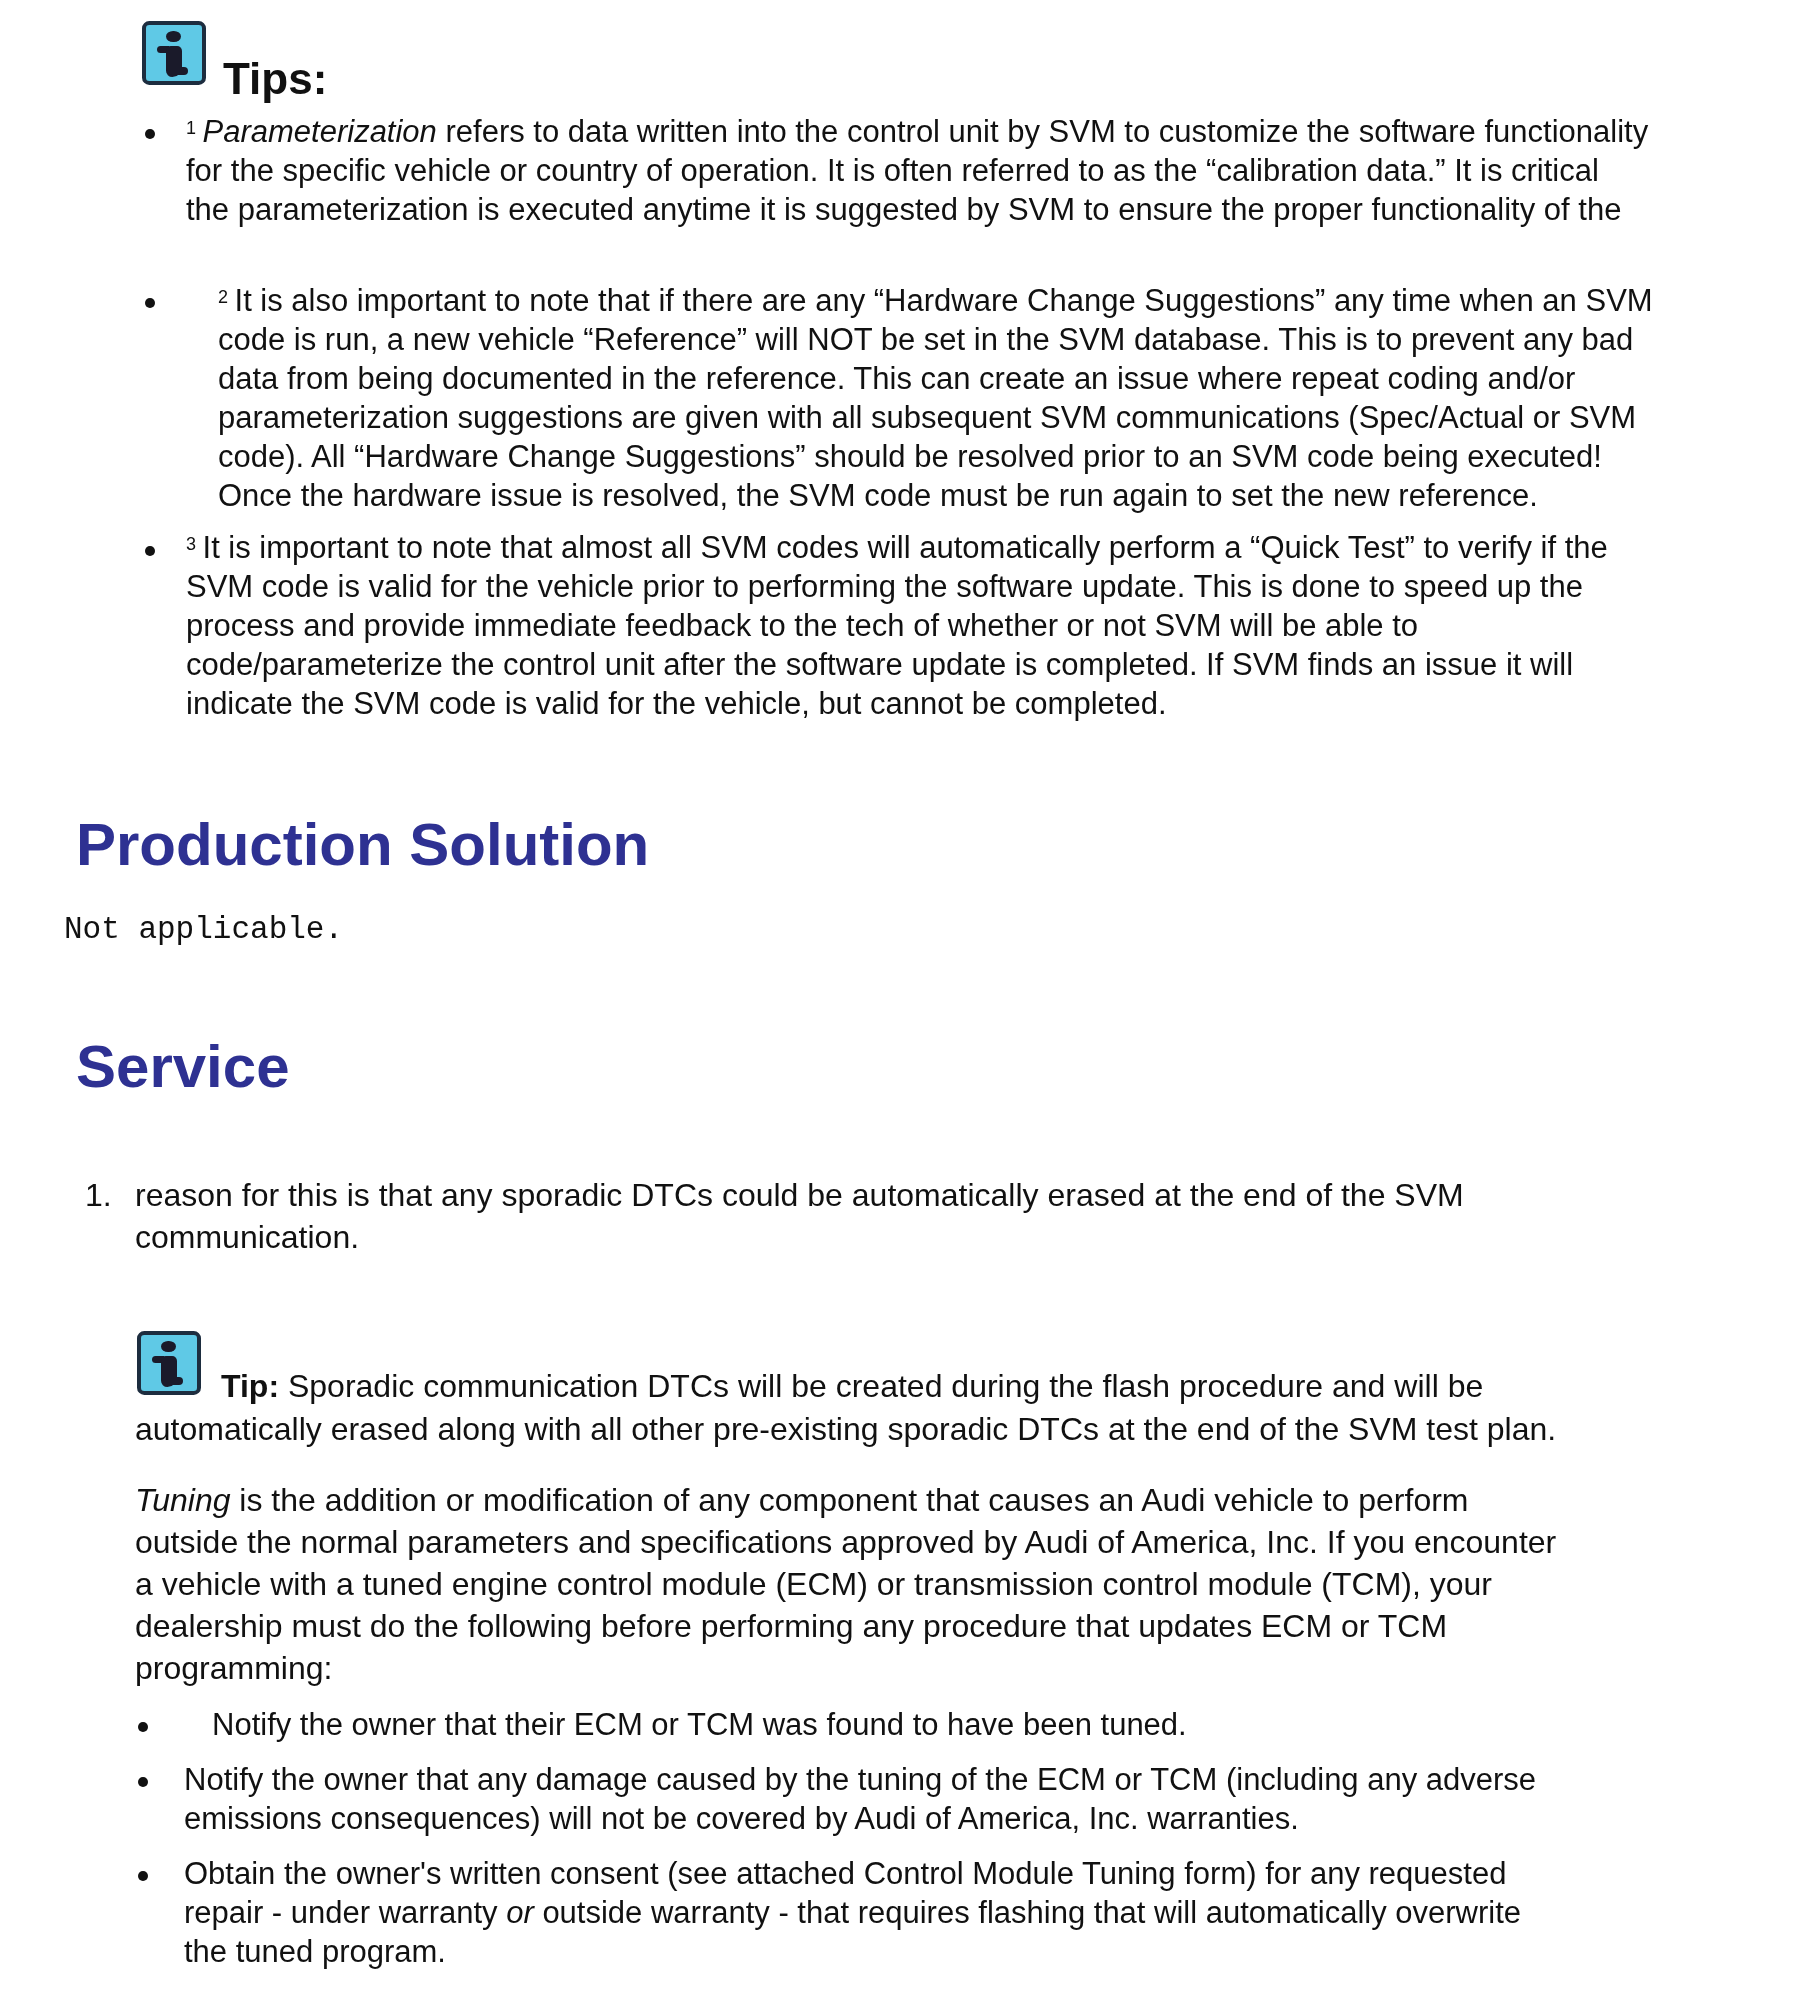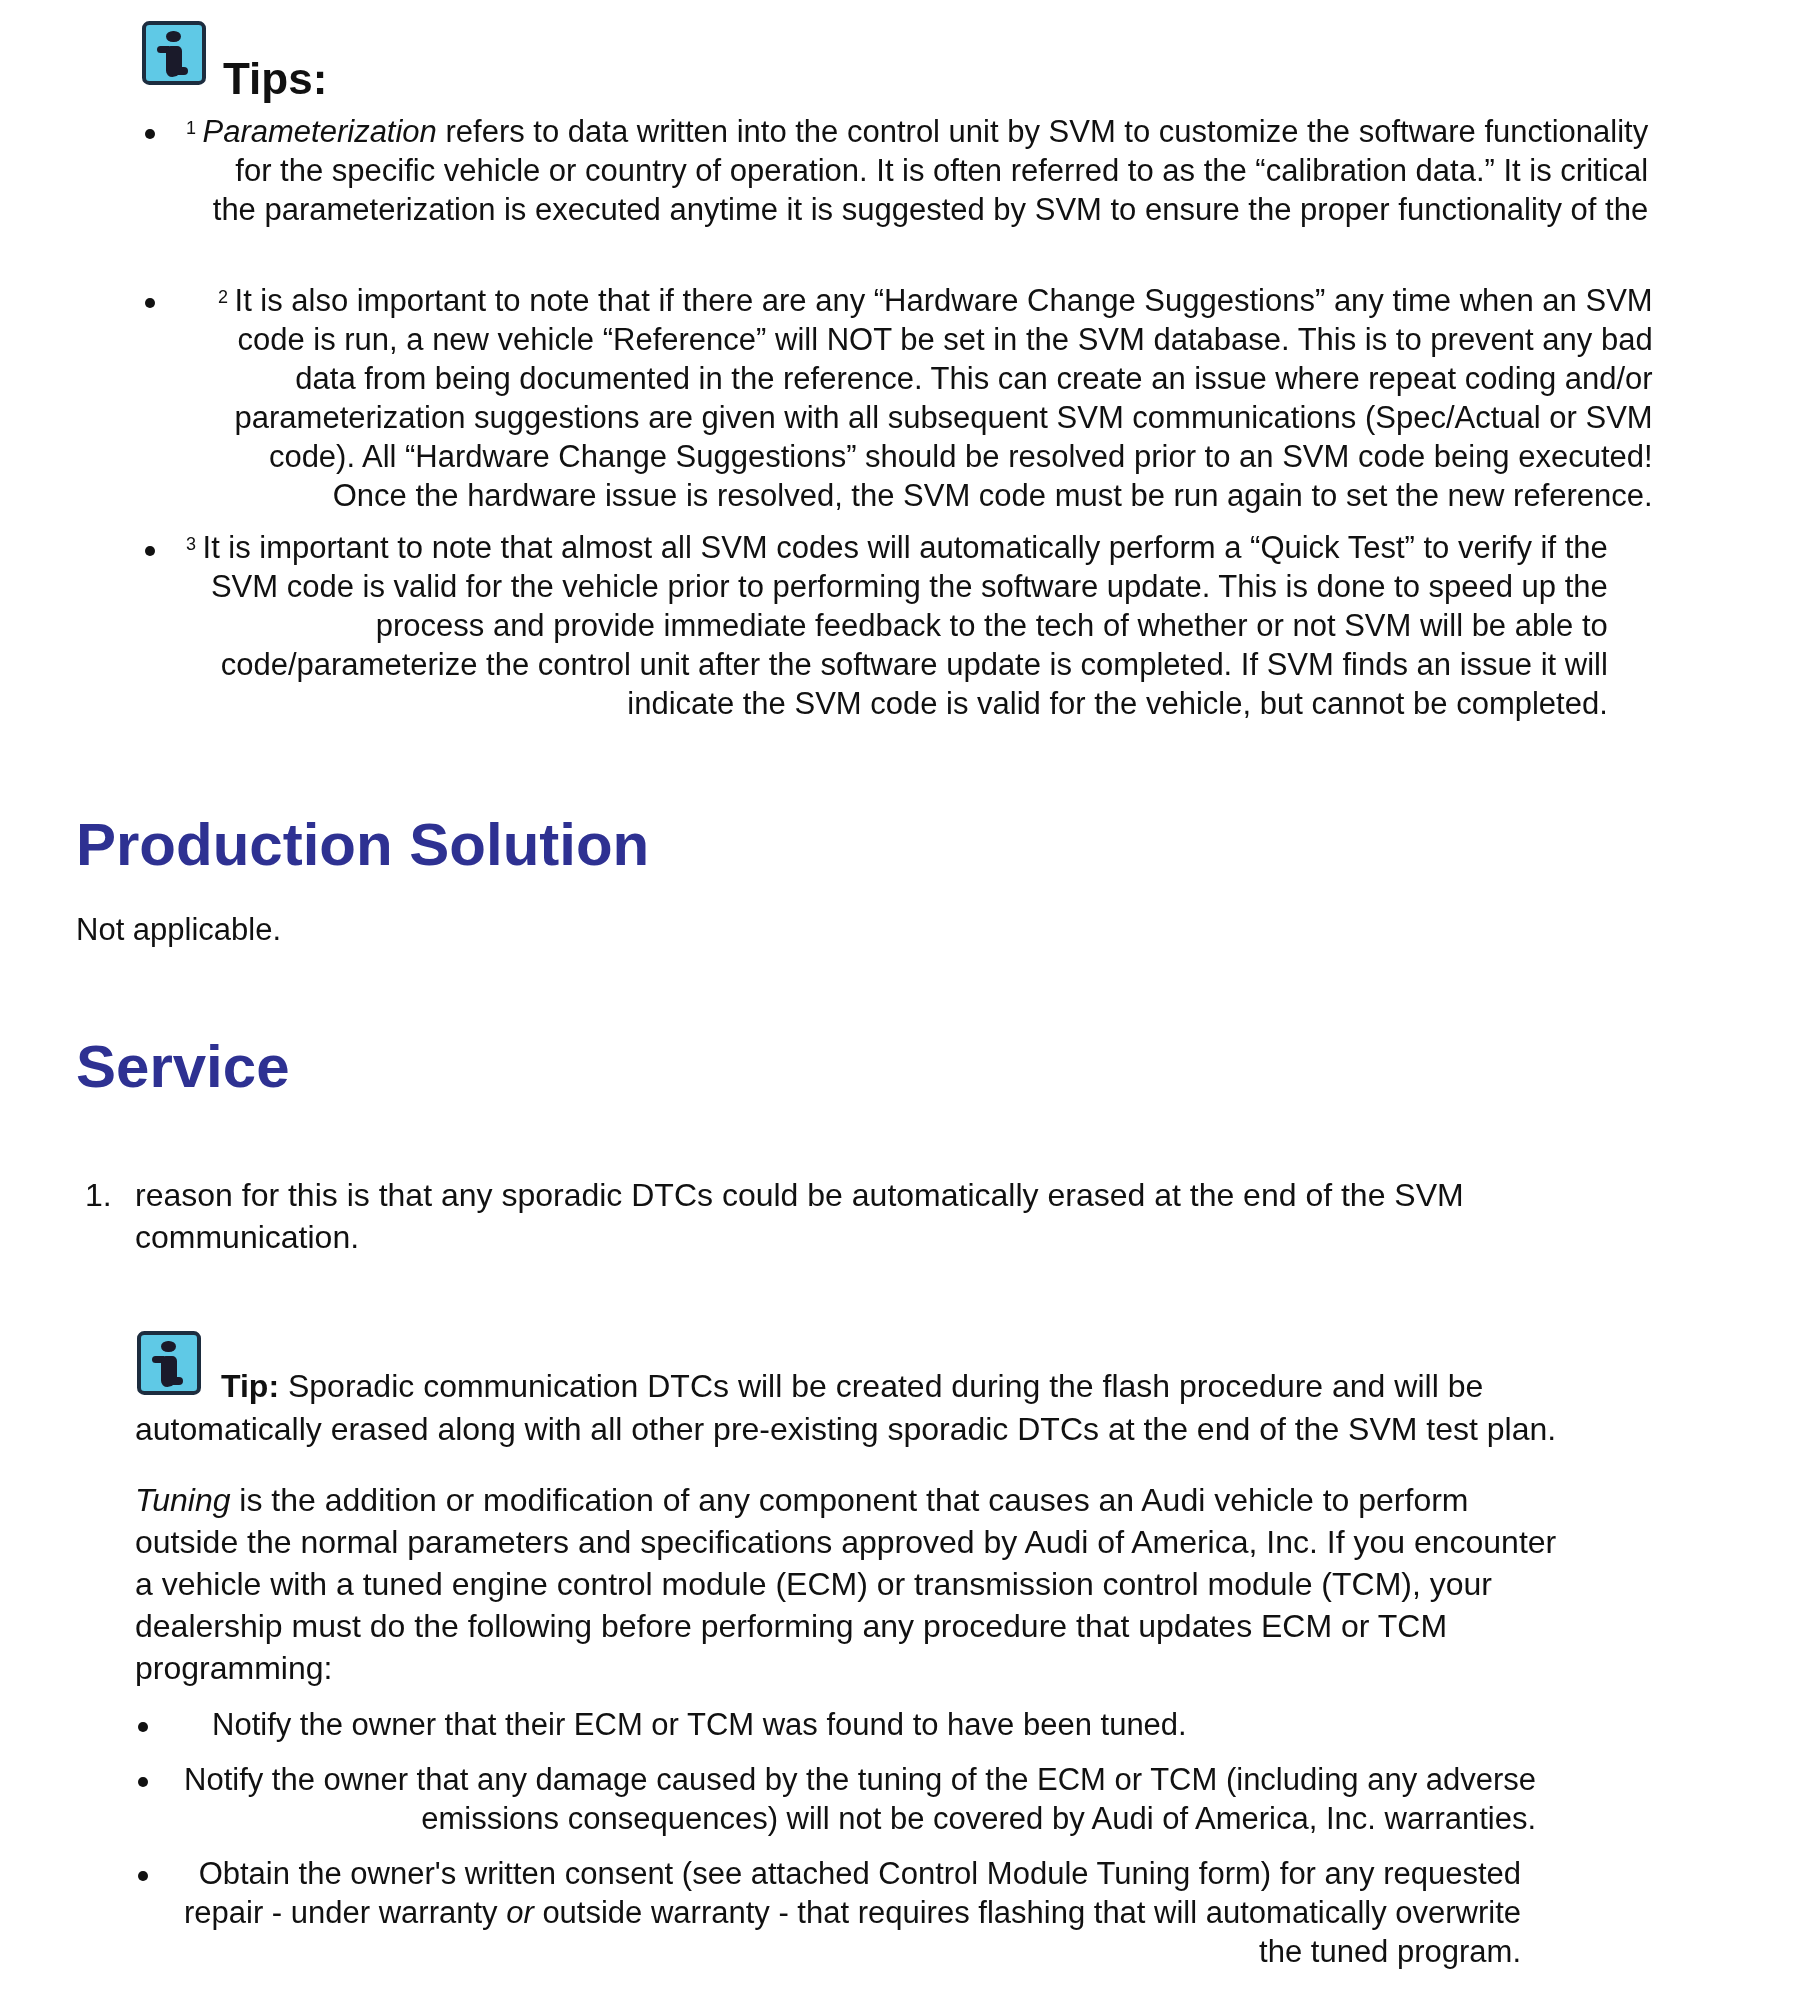--- a/index.html
+++ b/index.html
@@ -1,21 +1,21 @@
 <!DOCTYPE html>
 <html style="font-size:13px"><head>
 <meta charset="utf-8">
 <style>
   html, body { margin: 0; padding: 0; background: #ffffff; }
   body {
     width: 1815px; height: 2017px; position: relative; overflow: hidden;
     font-family: "Liberation Sans", sans-serif; color: #111111;
   }
   .abs { position: absolute; }
-  .txt { font-size: 31px; line-height: 39px; letter-spacing: 0px; white-space: nowrap; text-align: right; }
+  .txt { font-size: 31px; line-height: 39px; letter-spacing: 0px; white-space: nowrap; }
   .txt2 { font-size: 32px; line-height: 42px; white-space: nowrap; }
   .info-icon {
     position: absolute; width: 64px; height: 64px; box-sizing: border-box;
     border: 4.1px solid #1d2d3f; border-radius: 7.3px; background: #5fc9e6;
   }
   .info-icon .dot {
     position: absolute; left: 20.4px; top: 5.7px; width: 14.7px; height: 11.4px;
     border-radius: 50%; background: #1a1a2a;
   }
   .info-icon .stem {
@@ -67,21 +67,21 @@
 <div class="bullet" style="left:145px; top:546px;"></div>
 <div class="abs txt" style="left:186px; top:528px;">
   <div><sup class="fn">3</sup><span>It is important to note that almost all SVM codes will automatically perform a “Quick Test” to verify if the</span></div>
   <div>SVM code is valid for the vehicle prior to performing the software update.  This is done to speed up the</div>
   <div>process and provide immediate feedback to the tech of whether or not SVM will be able to</div>
   <div>code/parameterize the control unit after the software update is completed.  If SVM finds an issue it will</div>
   <div>indicate the SVM code is valid for the vehicle, but cannot be completed.</div>
 </div>
 
 <div class="abs heading" style="left:76px; top:810px;">Production Solution</div>
-<div class="abs txt" style="left:76px; top:910px;">Not applicable.</div>
+<div class="abs txt" style="left:64px; top:910px;font-family:Liberation Mono, monospace;">Not applicable.</div>
 
 <div class="abs heading" style="left:76px; top:1032px;">Service</div>
 
 <div class="abs txt2" style="left:85px; top:1174px;">1.</div>
 <div class="abs txt2" style="left:135px; top:1174px;">
   <div>reason for this is that any sporadic DTCs could be automatically erased at the end of the SVM</div>
   <div>communication.</div>
 </div>
 
 <div class="info-icon" style="left:137px; top:1331px;">

